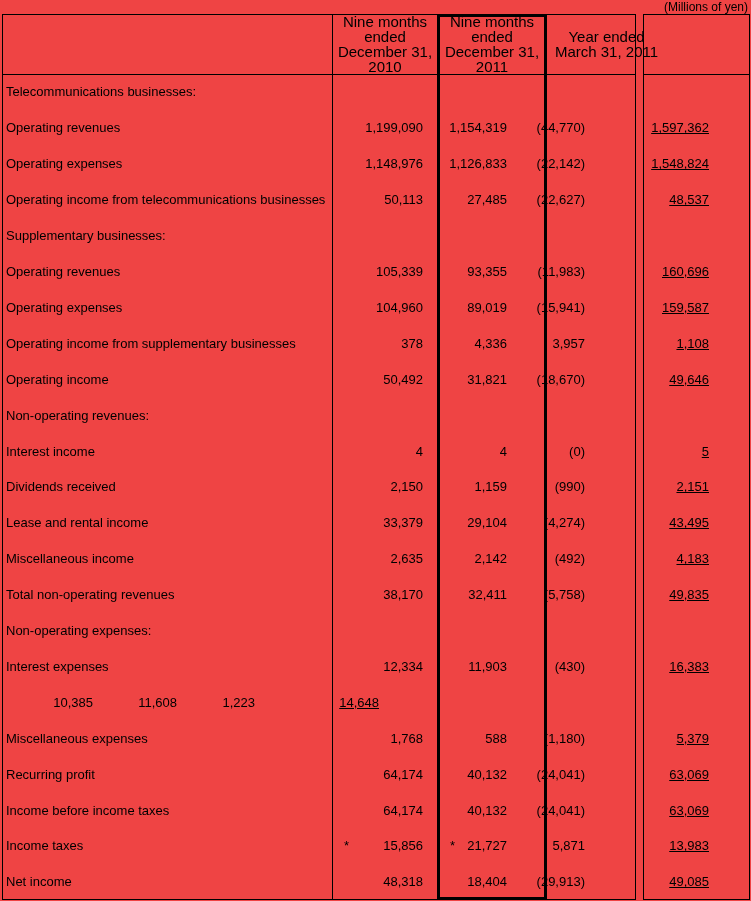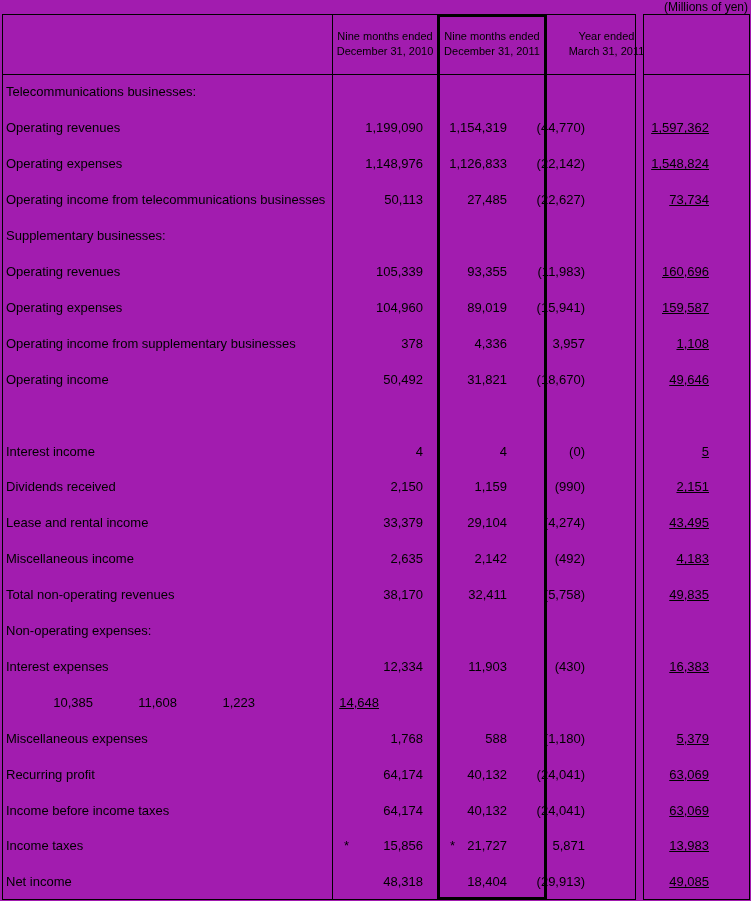--- a/index.html
+++ b/index.html
@@ -1,20 +1,20 @@
 <!DOCTYPE html>
 <html><head>
 <meta charset="utf-8">
 <style>
   html, body { margin: 0; padding: 0; background: #ffffff; }
   .page {
     position: relative;
     width: 751px;
     height: 901px;
-    background: #a21caf;
+    background: #ef4444;
     color: #000000;
     font-family: "Liberation Sans", "DejaVu Sans", sans-serif;
     overflow: hidden;
   }
   .units {
     position: absolute;
     top: 0px;
     right: 3px;
     font-size: 12px;
     line-height: 14px;
@@ -33,21 +33,21 @@
     width: 748px; height: 60px;
     display: flex;
   }
   .hcell {
     box-sizing: border-box;
     display: flex;
     flex-direction: column;
     align-items: center;
     justify-content: center;
     text-align: center;
-    font-size: 11px;
+    font-size: 15px;
     line-height: 15px;
   }
   .hc1 { width: 330px; }
   .hc2 { width: 106px; }
   .hc3 { width: 108px; }
   .hc4 { width: 90px; }
   .hgap { width: 7px; }
   .hc5 { width: 107px; }
   
   .rows {
@@ -175,21 +175,21 @@
     </div>
     <div class="cell num c3">
       <span class="prefix"></span>
             <span class="val">27,485</span>
     </div>
     <div class="cell num c4">
       <span class="val">(22,627)</span>
     </div>
     <div class="cell cgap"></div>
     <div class="cell num c5">
-      <span class="val">73,734</span>
+      <span class="val">48,537</span>
     </div>
   </div>
 
   <div class="row">
     <div class="cell lbl">Supplementary businesses:</div>
     <div class="cell num c2">
       <span class="prefix"></span>
             <span class="val"></span>
     </div>
     <div class="cell num c3">
@@ -275,20 +275,21 @@
     <div class="cell num c4">
       <span class="val">(18,670)</span>
     </div>
     <div class="cell cgap"></div>
     <div class="cell num c5">
       <span class="val">49,646</span>
     </div>
   </div>
 
   <div class="row">
+    <div class="cell lbl">Non-operating revenues:</div>
     <div class="cell num c2">
       <span class="prefix"></span>
             <span class="val"></span>
     </div>
     <div class="cell num c3">
       <span class="prefix"></span>
             <span class="val"></span>
     </div>
     <div class="cell num c4">
       <span class="val"></span>

